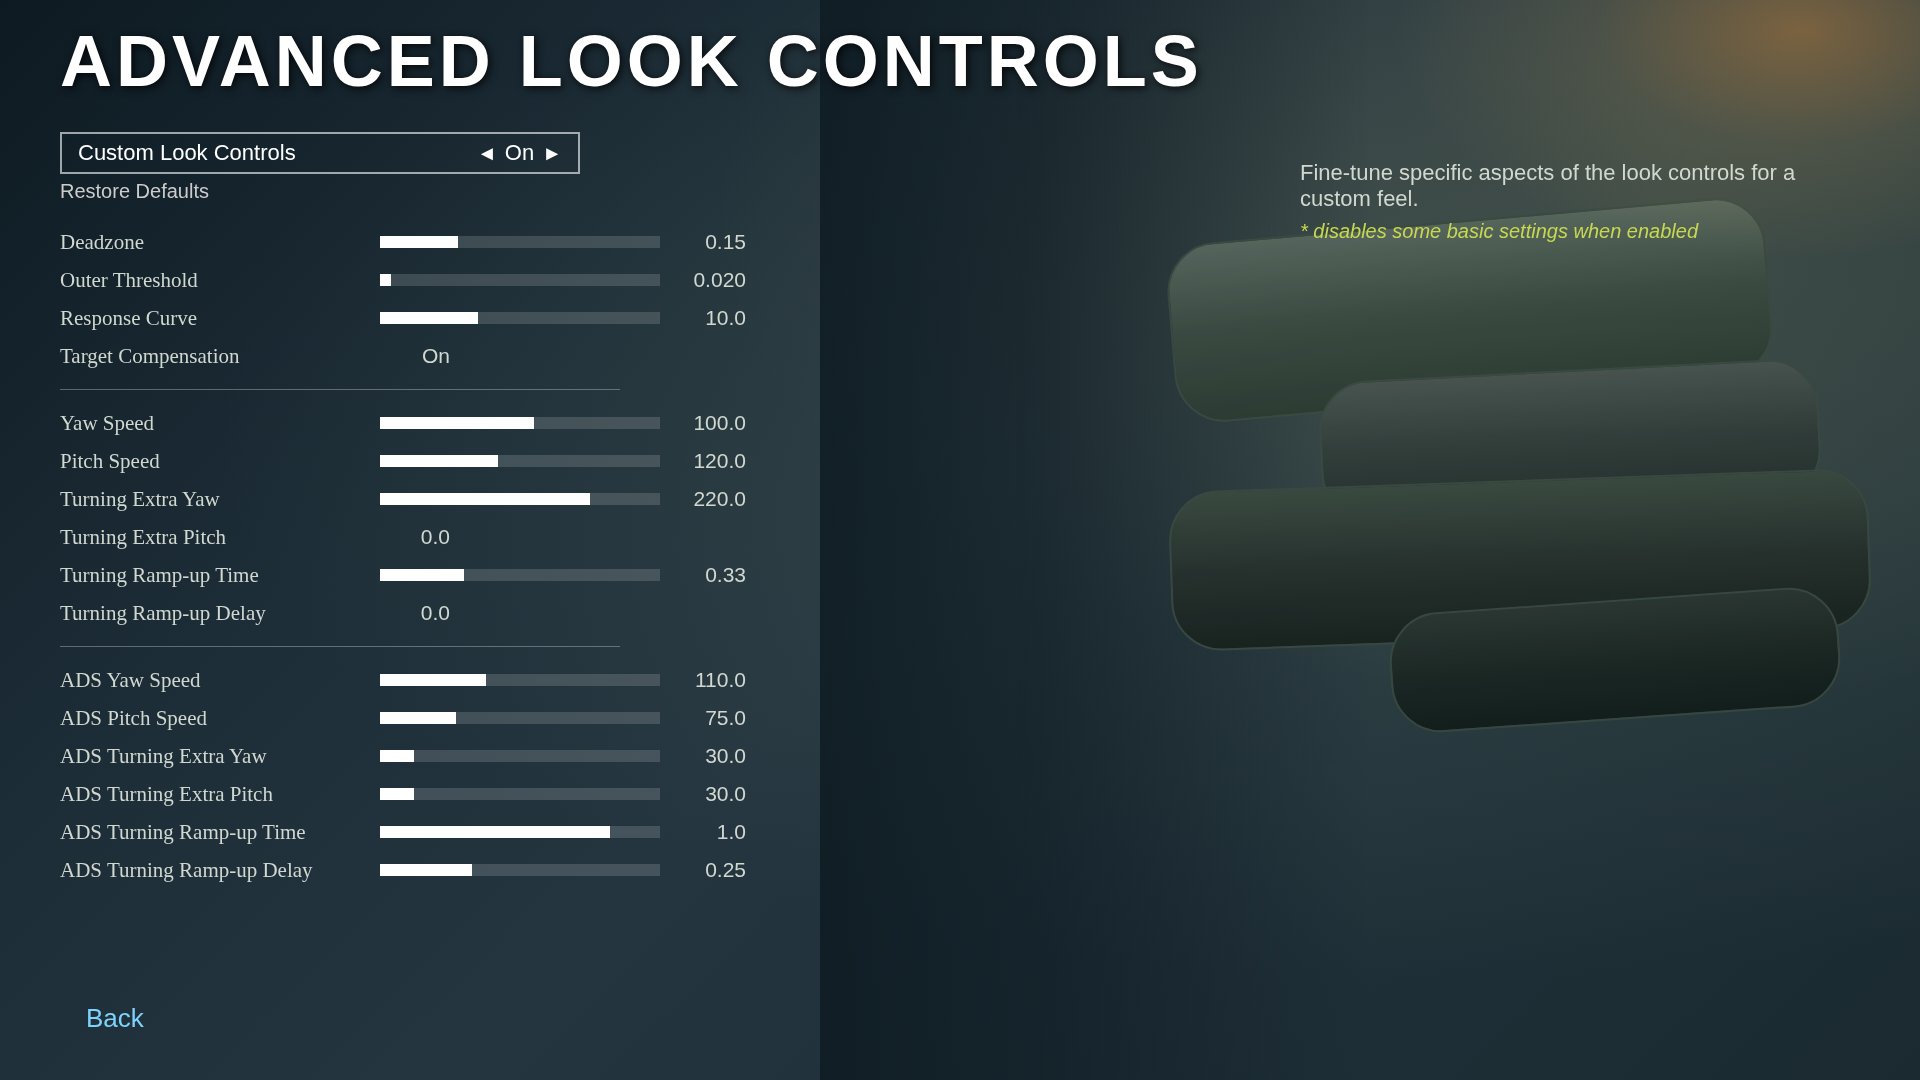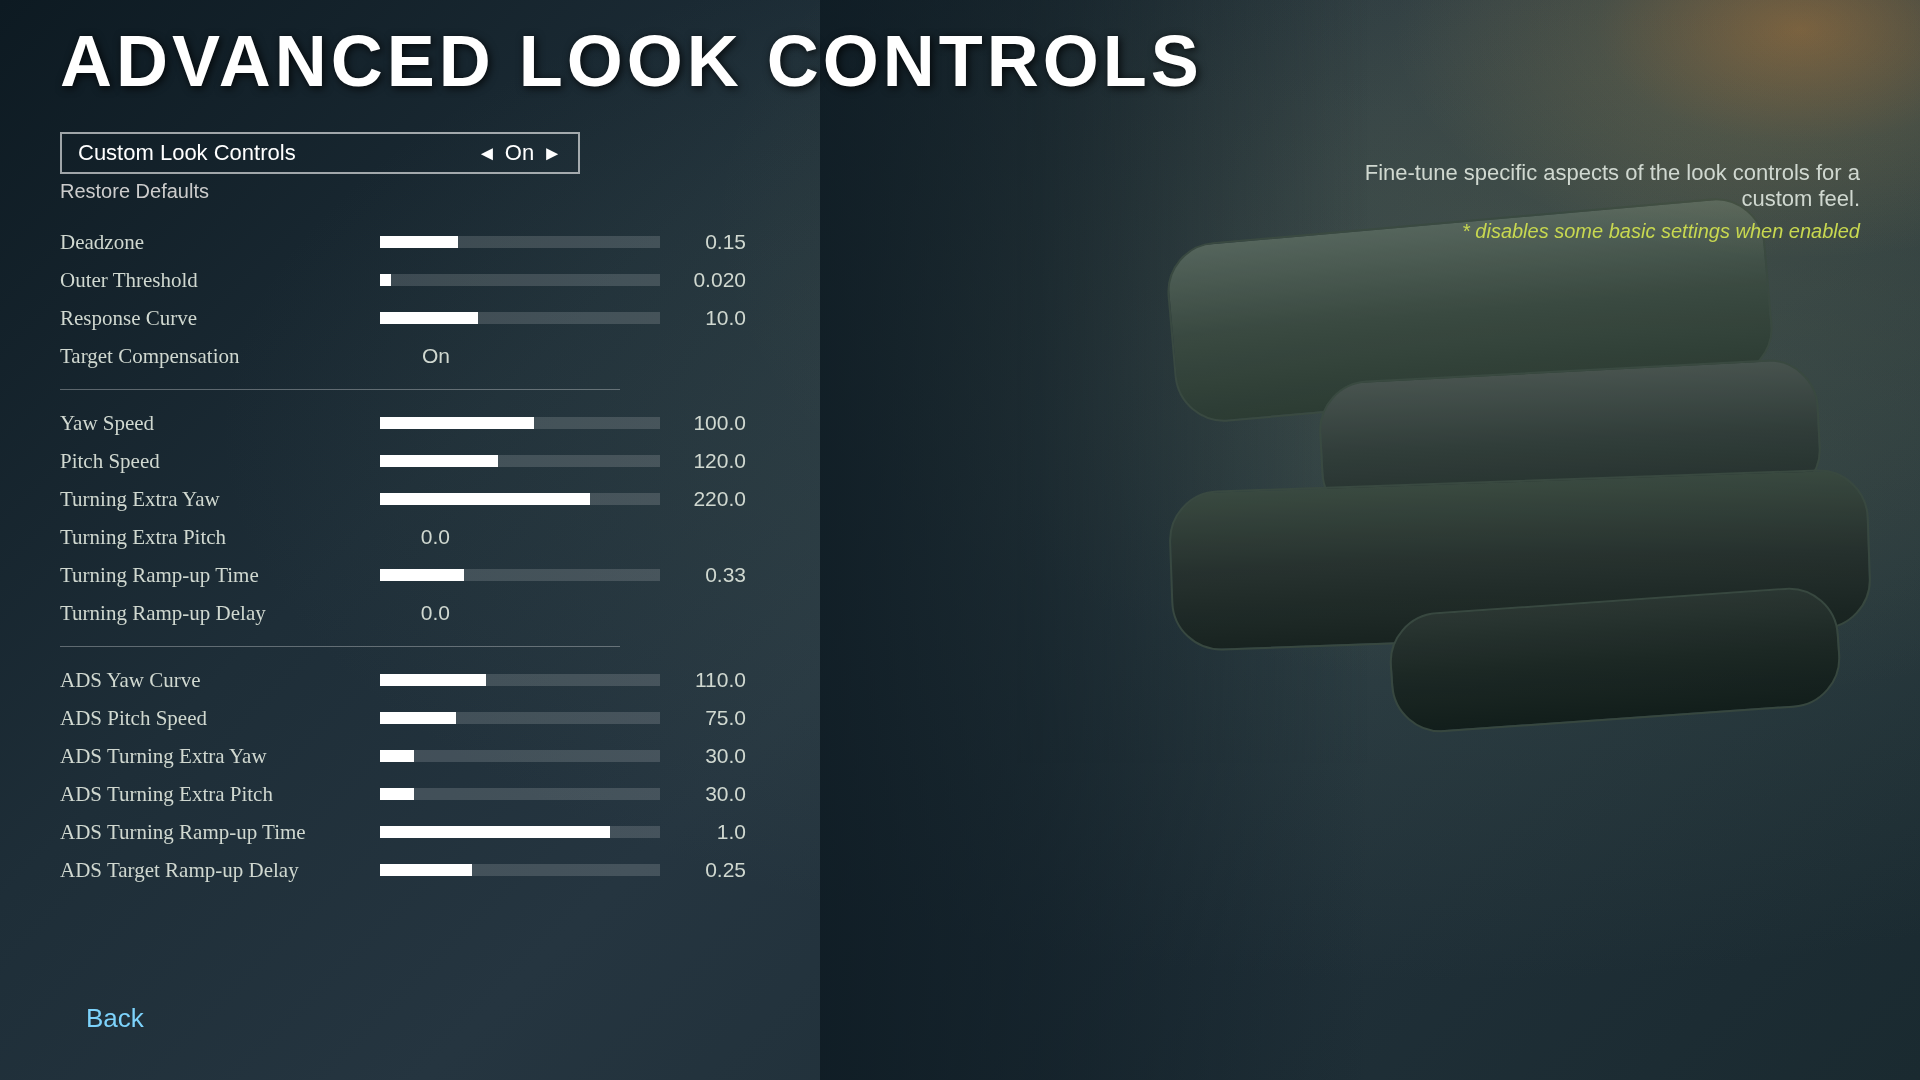--- a/index.html
+++ b/index.html
@@ -144,21 +144,20 @@
       margin-top: 5px;
       margin-bottom: 20px;
       cursor: pointer;
     }
 
     .description-box {
       position: absolute;
       top: 160px;
       right: 60px;
       max-width: 560px;
-      text-align: right;
     }
 
     .desc-main {
       color: #d0d8d0;
       font-size: 22px;
       margin-bottom: 8px;
     }
 
     .desc-warning {
       color: #c8d850;
@@ -342,21 +341,21 @@
           </div>
         </div>
         <div class="setting-value">0.33</div>
       </div>
       <div class="setting-row no-slider">
         <div class="setting-label">Turning Ramp-up Delay</div>
         <div class="setting-value">0.0</div>
       </div>
       <div class="divider"></div>
       <div class="setting-row">
-        <div class="setting-label">ADS Yaw Curve</div>
+        <div class="setting-label">ADS Yaw Speed</div>
         <div class="slider-container">
           <div class="slider-bar">
             <div class="slider-fill" style="width: 38%;"></div>
           </div>
         </div>
         <div class="setting-value">110.0</div>
       </div>
       <div class="setting-row">
         <div class="setting-label">ADS Pitch Speed</div>
         <div class="slider-container">
@@ -387,21 +386,21 @@
       <div class="setting-row">
         <div class="setting-label">ADS Turning Ramp-up Time</div>
         <div class="slider-container">
           <div class="slider-bar">
             <div class="slider-fill" style="width: 82%;"></div>
           </div>
         </div>
         <div class="setting-value">1.0</div>
       </div>
       <div class="setting-row">
-        <div class="setting-label">ADS Target Ramp-up Delay</div>
+        <div class="setting-label">ADS Turning Ramp-up Delay</div>
         <div class="slider-container">
           <div class="slider-bar">
             <div class="slider-fill" style="width: 33%;"></div>
           </div>
         </div>
         <div class="setting-value">0.25</div>
       </div>
     </div>
 
   <div class="back-button">Back</div>

